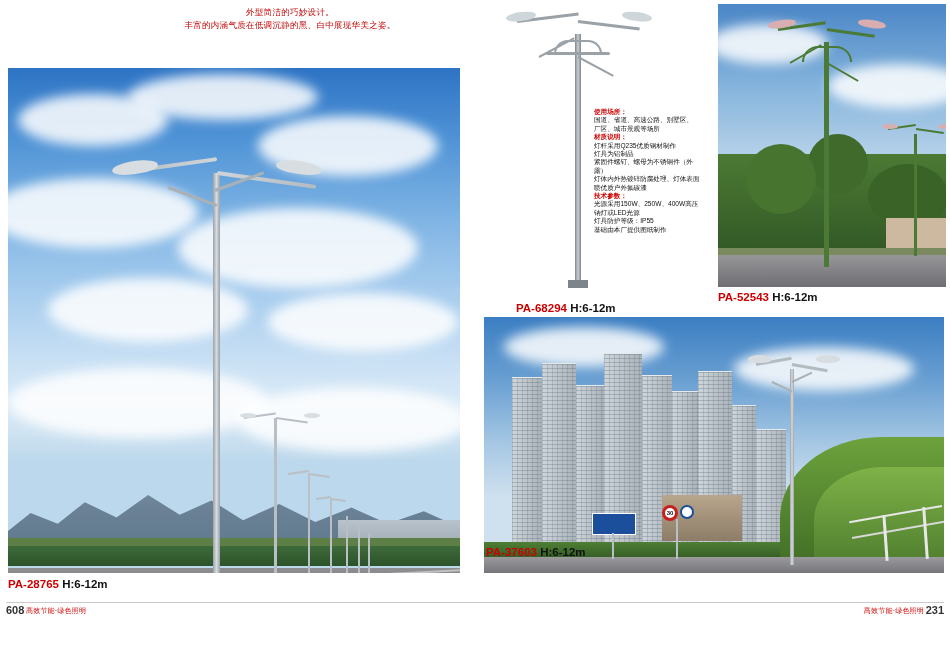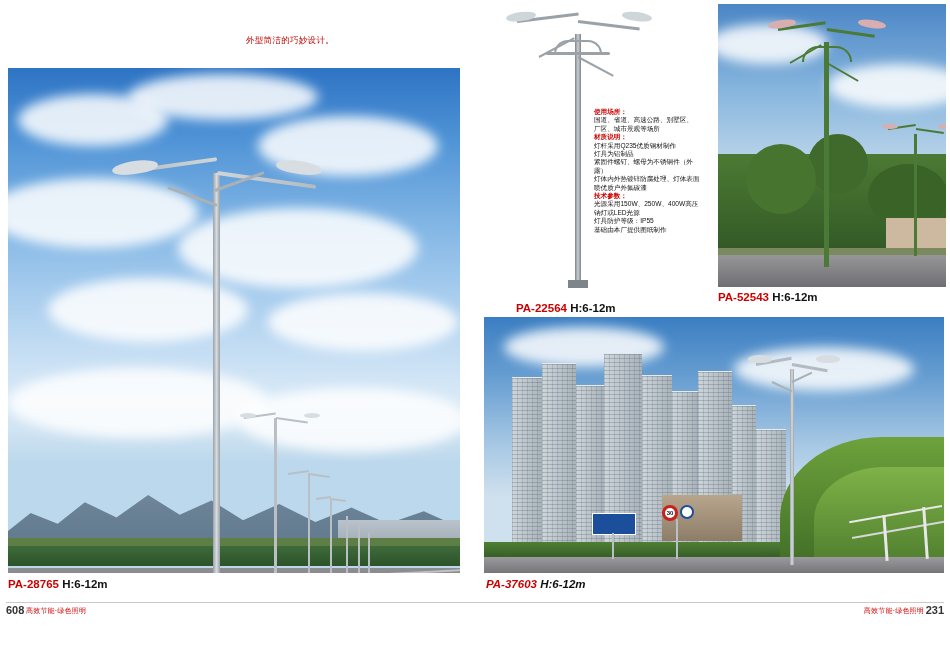--- a/index.html
+++ b/index.html
@@ -20,21 +20,21 @@
   .poem {
     position: absolute;
     left: 120px; top: 6px;
     width: 340px;
     text-align: center;
     color: #c00000;
     font-size: 8.5px;
     line-height: 13px;
     letter-spacing: 0.3px;
   }
-  .poem div { white-space: nowrap; margin-top: 28px; }
+  .poem div { white-space: nowrap; }
 
   
   .photo {
     position: absolute;
     overflow: hidden;
     background: #9cc;
   }
   .photo .sky {
     position: absolute; left: 0; top: 0; right: 0; bottom: 0;
   }
@@ -196,20 +196,21 @@
   .fb-left { left: 26px; }
   .fb-right { right: 26px; }
 </style>
 </head>
 <body>
 
 <div class="page">
 
   <div class="poem">
     <div>外型简洁的巧妙设计。</div>
+    <div>丰富的内涵气质在低调沉静的黑、白中展现华美之姿。</div>
   </div>
 
   <div class="photo" id="photo-37501">
     <div class="sky sky-main"></div>
 
     <div class="cloud" style="left:10px;  top:26px;  width:150px; height:52px;"></div>
     <div class="cloud" style="left:120px; top:6px;   width:190px; height:46px;"></div>
     <div class="cloud" style="left:250px; top:48px;  width:180px; height:60px;"></div>
     <div class="cloud" style="left:-20px; top:110px; width:210px; height:70px;"></div>
     <div class="cloud" style="left:170px; top:140px; width:240px; height:80px;"></div>
@@ -276,21 +277,21 @@
     <div class="lamp-head" style="left:22px; top:8px; width:30px; height:9px; background:#cfd6da; transform:rotate(-7deg);"></div>
     <div class="arm" style="left:94px; top:16px; width:62px; height:3px; background:#9aa2a8; transform:rotate(7deg);"></div>
     <div class="lamp-head" style="left:138px; top:8px; width:30px; height:9px; background:#cfd6da; transform:rotate(7deg);"></div>
 
     <div class="arm" style="left:55px; top:52px; width:40px; height:2px; background:#9aa2a8; transform:rotate(-28deg);"></div>
     <div class="arm" style="left:94px; top:52px; width:40px; height:2px; background:#9aa2a8; transform:rotate(28deg);"></div>
     <div style="position:absolute;left:62px;top:48px;width:64px;height:3px;background:#9aa2a8;border-radius:2px;"></div>
     <div style="position:absolute;left:70px;top:36px;width:48px;height:14px;border:2px solid #9aa2a8;border-bottom:none;border-radius:24px 24px 0 0;"></div>
   </div>
   <div class="caption" style="left:516px; top:302px;">
-    <span class="code">PA-22564</span>
+    <span class="code">PA-68294</span>
     <span>H:6-12m</span>
   </div>
 
   <div class="spec">
     <p class="hd">使用场所：</p>
     <p>国道、省道、高速公路、别墅区、</p>
     <p>厂区、城市景观等场所</p>
     <p class="hd">材质说明：</p>
     <p>灯杆采用Q235优质钢材制作</p>
     <p>灯具为铝制品</p>
@@ -375,21 +376,21 @@
 
     <div class="pole" style="left:306px; top:52px; width:4px; height:196px;
          background:linear-gradient(to right,#9aa2a8,#d6dbdf,#9aa2a8);"></div>
     <div class="arm" style="left:272px; top:46px; width:36px; height:3px; background:#b4bbc0; transform:rotate(-10deg);"></div>
     <div class="lamp-head" style="left:264px; top:38px; width:24px; height:8px;"></div>
     <div class="arm" style="left:308px; top:46px; width:36px; height:3px; background:#b4bbc0; transform:rotate(10deg);"></div>
     <div class="lamp-head" style="left:332px; top:38px; width:24px; height:8px;"></div>
     <div class="arm" style="left:288px; top:64px; width:22px; height:2px; background:#aab1b6; transform:rotate(25deg);"></div>
     <div class="arm" style="left:308px; top:64px; width:22px; height:2px; background:#aab1b6; transform:rotate(-25deg);"></div>
   </div>
-  <div class="caption" style="left:486px; top:578px;font-style:italic;">
+  <div class="caption" style="left:486px; top:546px;">
     <span class="code">PA-37603</span>
     <span>H:6-12m</span>
   </div>
 
   <div class="footer-rule"></div>
   <div class="folio folio-left">608</div>
   <div class="footer-brand fb-left">高效节能·绿色照明</div>
   <div class="folio folio-right">231</div>
   <div class="footer-brand fb-right">高效节能·绿色照明</div>
 

